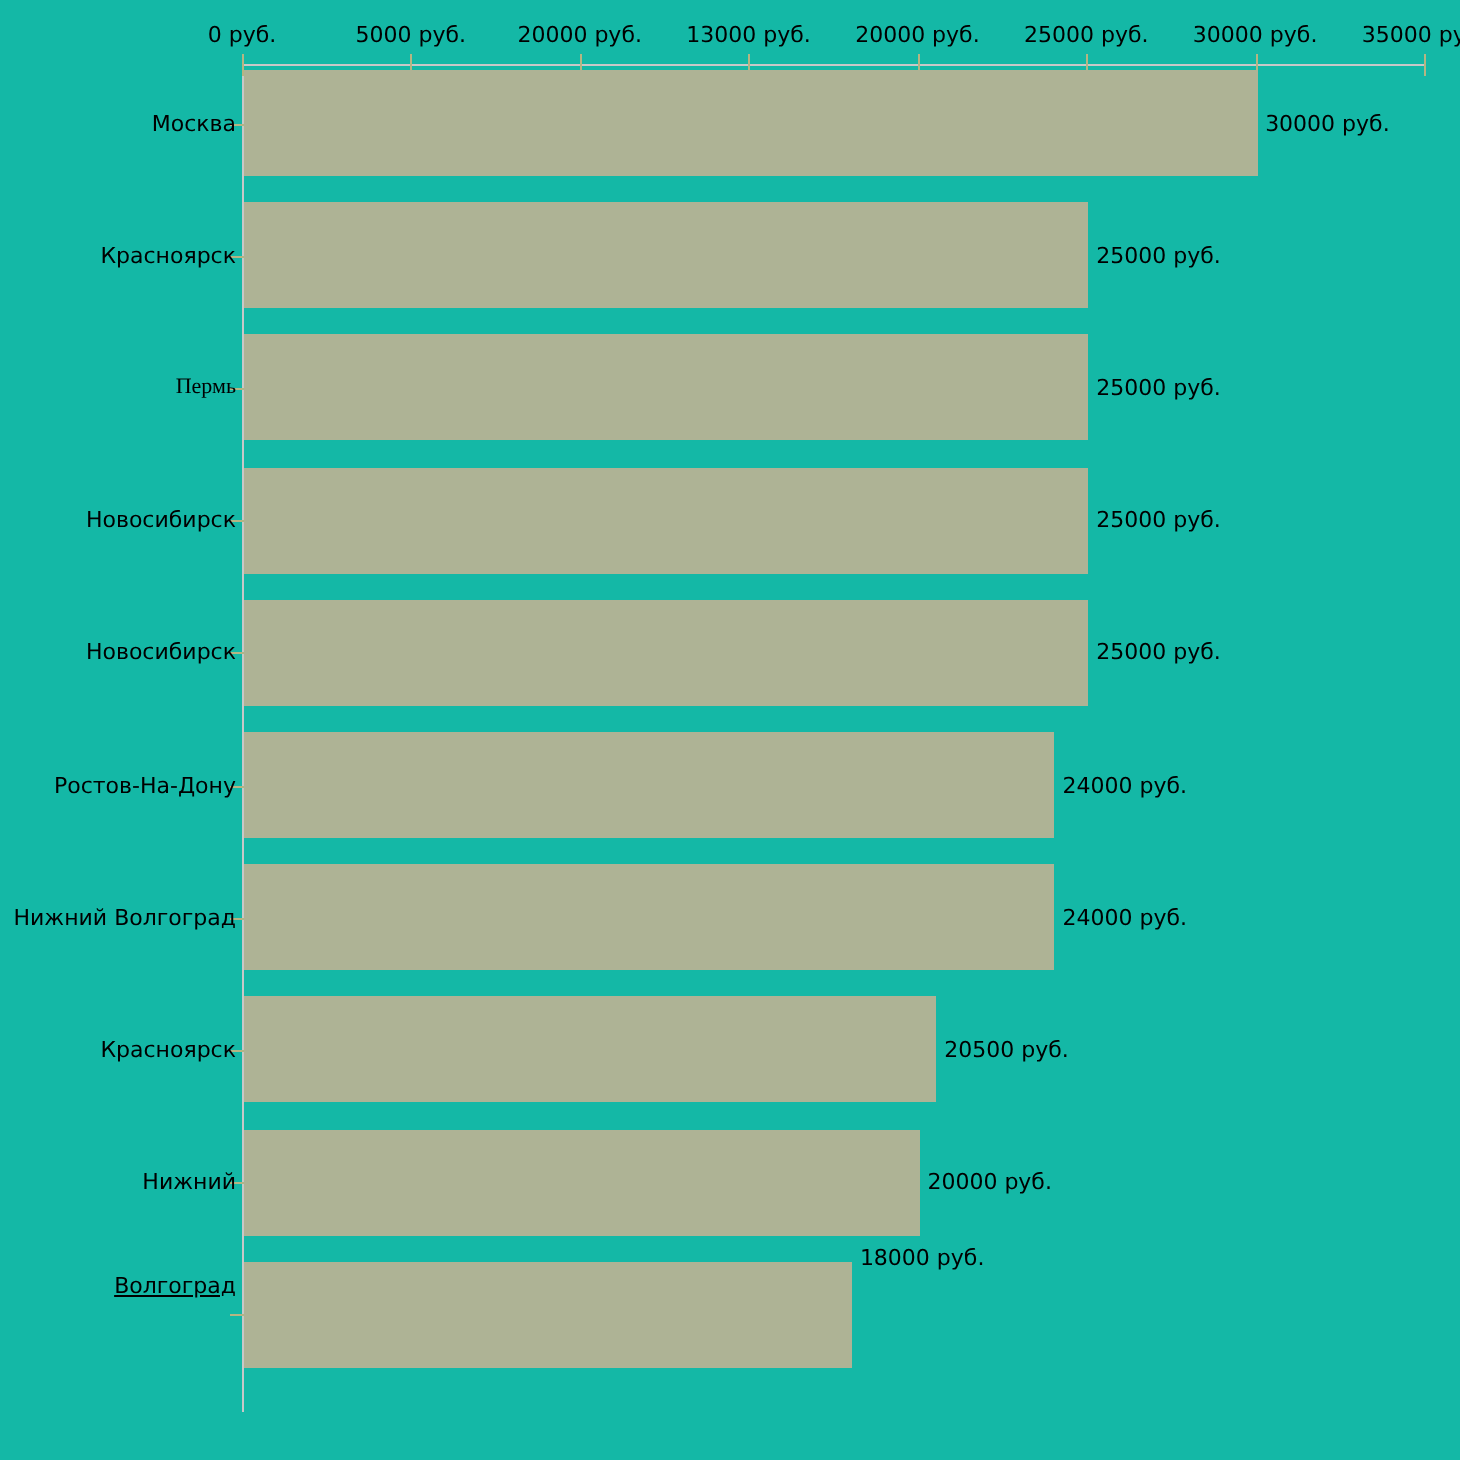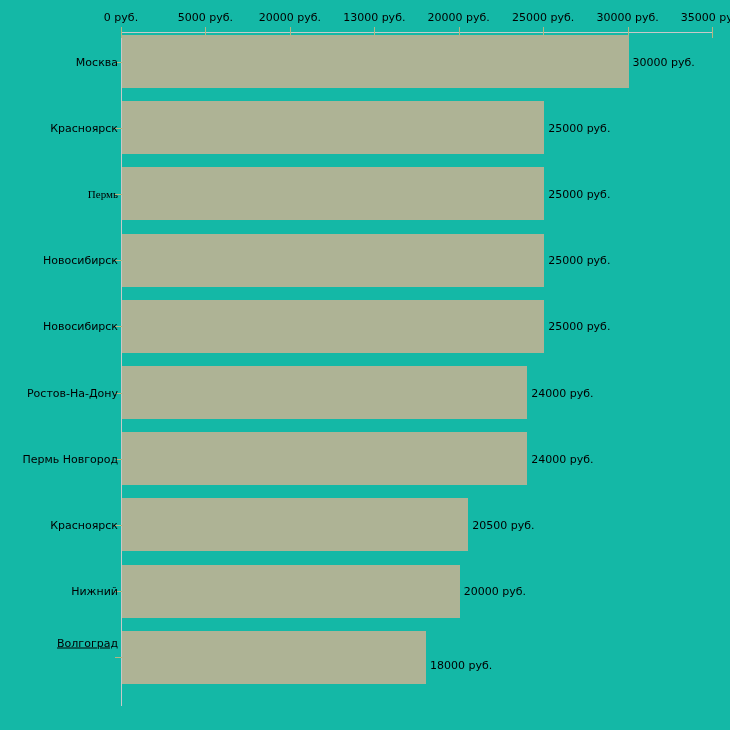--- a/index.html
+++ b/index.html
@@ -129,21 +129,21 @@
       <div class="y-tick" style="top: 657px;"></div>
     </div>
 
   <div id="y-tick-labels">
       <div class="y-tick-label" style="top: 61.5px;">Москва</div>
       <div class="y-tick-label" style="top: 127.7px;">Красноярск</div>
       <div class="y-tick-label" style="top: 193.9px; font-family: Liberation Serif, serif;">Пермь</div>
       <div class="y-tick-label" style="top: 260.1px;">Новосибирск</div>
       <div class="y-tick-label" style="top: 326.3px;">Новосибирск</div>
       <div class="y-tick-label" style="top: 392.5px;">Ростов-На-Дону</div>
-      <div class="y-tick-label" style="top: 458.7px;">Пермь Новгород</div>
+      <div class="y-tick-label" style="top: 458.7px;">Нижний Волгоград</div>
       <div class="y-tick-label" style="top: 524.9px;">Красноярск</div>
       <div class="y-tick-label" style="top: 591.1px;">Нижний</div>
       <div class="y-tick-label" style="top: 643px; text-decoration: underline;">Волгоград</div>
     </div>
 
   <div id="bars">
       <div class="bar" title="Москва: 30000 руб." style="top: 35px; height: 53px; width: 506.571px; background: rgb(174, 179, 149);"></div>
       <div class="bar" title="Красноярск: 25000 руб." style="top: 101.2px; height: 53px; width: 422.143px; background: rgb(174, 179, 149);"></div>
       <div class="bar" title="Пермь: 25000 руб." style="top: 167.4px; height: 53px; width: 422.143px; background: rgb(174, 179, 149);"></div>
       <div class="bar" title="Екатеринбург: 25000 руб." style="top: 233.6px; height: 53px; width: 422.143px; background: rgb(174, 179, 149);"></div>
@@ -158,16 +158,16 @@
   <div id="bar-labels">
       <div class="bar-value-label" style="left: 632.571px; top: 61.5px;">30000 руб.</div>
       <div class="bar-value-label" style="left: 548.143px; top: 127.7px;">25000 руб.</div>
       <div class="bar-value-label" style="left: 548.143px; top: 193.9px;">25000 руб.</div>
       <div class="bar-value-label" style="left: 548.143px; top: 260.1px;">25000 руб.</div>
       <div class="bar-value-label" style="left: 548.143px; top: 326.3px;">25000 руб.</div>
       <div class="bar-value-label" style="left: 531.257px; top: 392.5px;">24000 руб.</div>
       <div class="bar-value-label" style="left: 531.257px; top: 458.7px;">24000 руб.</div>
       <div class="bar-value-label" style="left: 472.157px; top: 524.9px;">20500 руб.</div>
       <div class="bar-value-label" style="left: 463.714px; top: 591.1px;">20000 руб.</div>
-      <div class="bar-value-label" style="left: 429.943px; top: 665px;">18000 руб.</div>
+      <div class="bar-value-label" style="left: 429.943px; top: 629px;">18000 руб.</div>
     </div>
 
 </div>
 
 </body></html>

